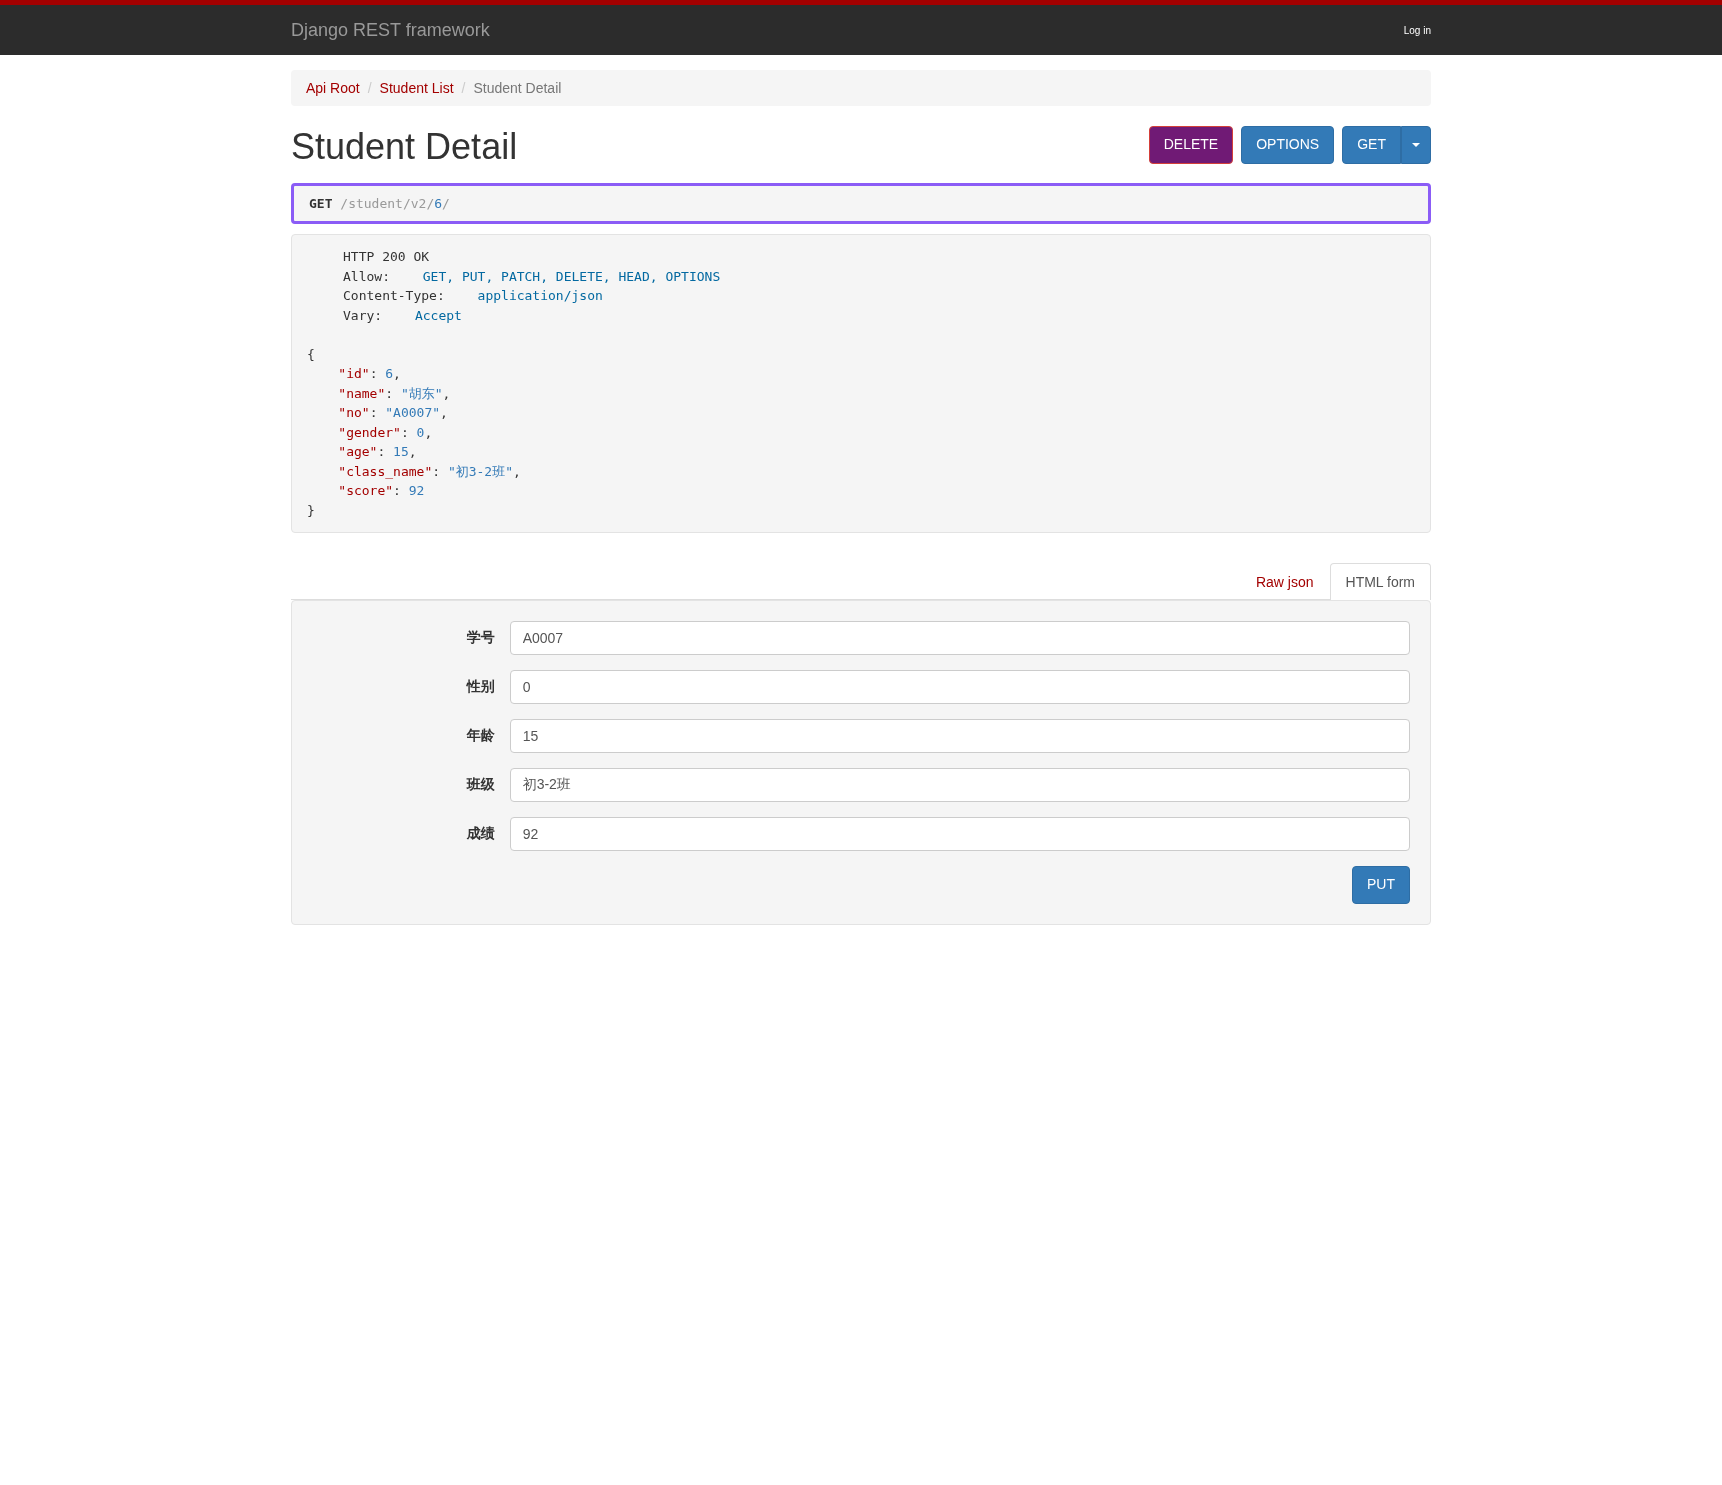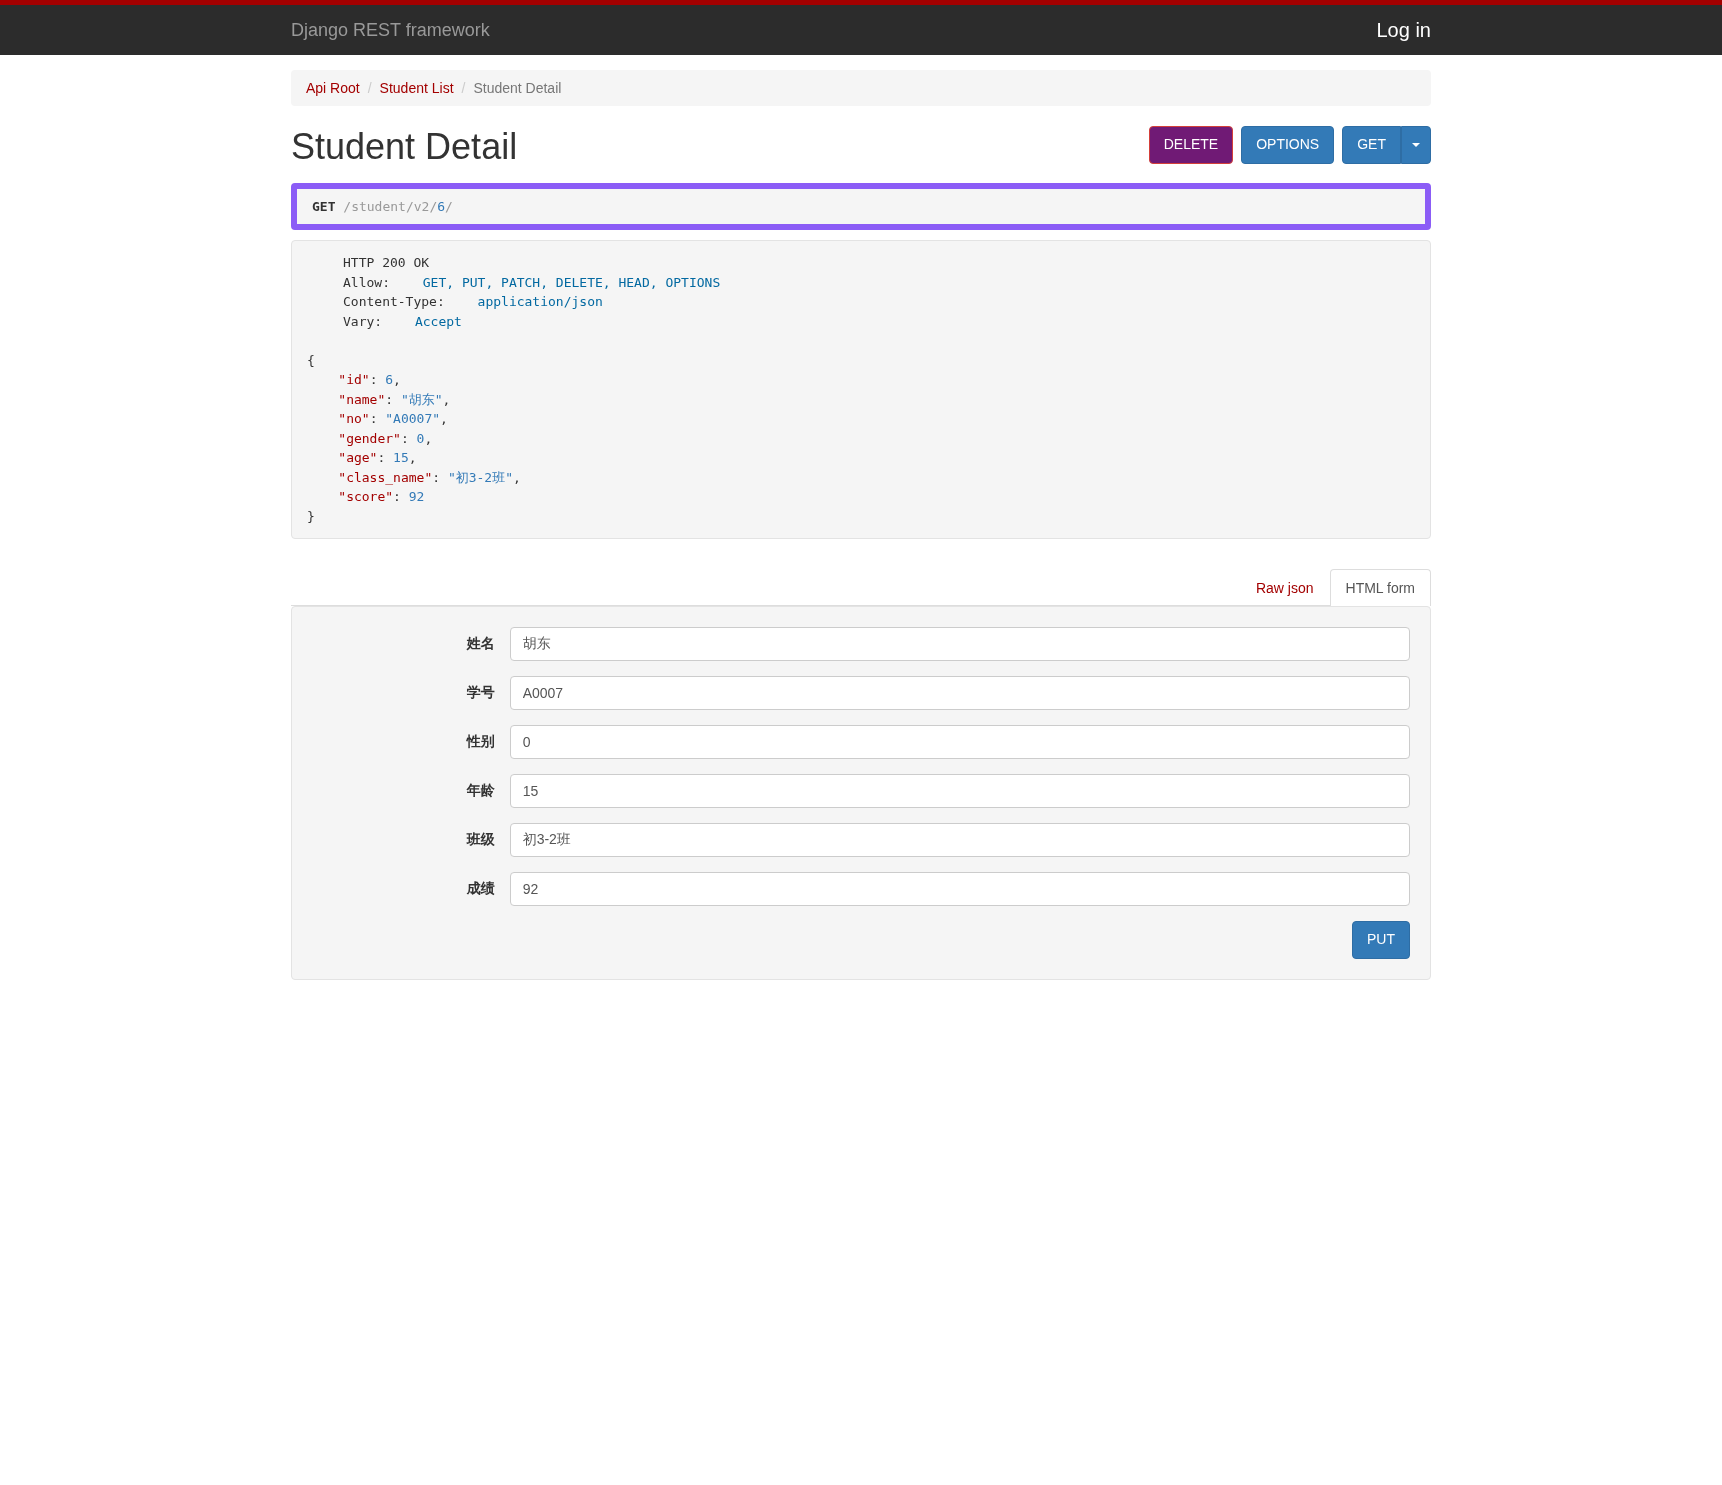--- a/index.html
+++ b/index.html
@@ -33,21 +33,21 @@
     }
     .navbar-brand {
       color: #999;
       font-size: 18px;
       text-decoration: none;
       padding: 15px 0;
     }
     .navbar-login {
       color: #fff;
       text-decoration: none;
-      font-size: 20px;
+      font-size: 10px;
     }
     .container {
       max-width: 1170px;
       margin: 0 auto;
       padding: 0 15px;
     }
     .breadcrumb {
       background: #f5f5f5;
       border-radius: 4px;
       padding: 10px 15px;
@@ -124,21 +124,21 @@
       display: inline-block;
       width: 0;
       height: 0;
       vertical-align: middle;
       border-top: 4px solid #fff;
       border-right: 4px solid transparent;
       border-left: 4px solid transparent;
     }
     .request-info {
       background: #f5f5f5;
-      border: 6px solid #8b5cf6;
+      border: 3px solid #8b5cf6;
       border-radius: 4px;
       padding: 10px 15px;
       margin-bottom: 10px;
       font-family: Menlo, Monaco, Consolas, monospace;
       font-size: 13px;
     }
     .request-info .method { font-weight: bold; }
     .request-info .sep { color: #999; }
     .request-info .id { color: #337ab7; }
     .response-info {
@@ -267,24 +267,20 @@
     <span class="json-key">"score"</span><span class="json-punc">: </span><span class="json-num">92</span>
 }</div>
 
   <div class="tab-row">
     <div class="nav-tab">Raw json</div>
     <div class="nav-tab active">HTML form</div>
   </div>
 
   <div class="form-panel">
     <div class="form-group">
-      <label class="form-label">姓名</label>
-      <input type="text" class="form-control" value="胡东" style="">
-    </div>
-    <div class="form-group">
       <label class="form-label">学号</label>
       <input type="text" class="form-control" value="A0007" style="">
     </div>
     <div class="form-group">
       <label class="form-label">性别</label>
       <input type="text" class="form-control" value="0" style="">
     </div>
     <div class="form-group">
       <label class="form-label">年龄</label>
       <input type="text" class="form-control" value="15" style="">

